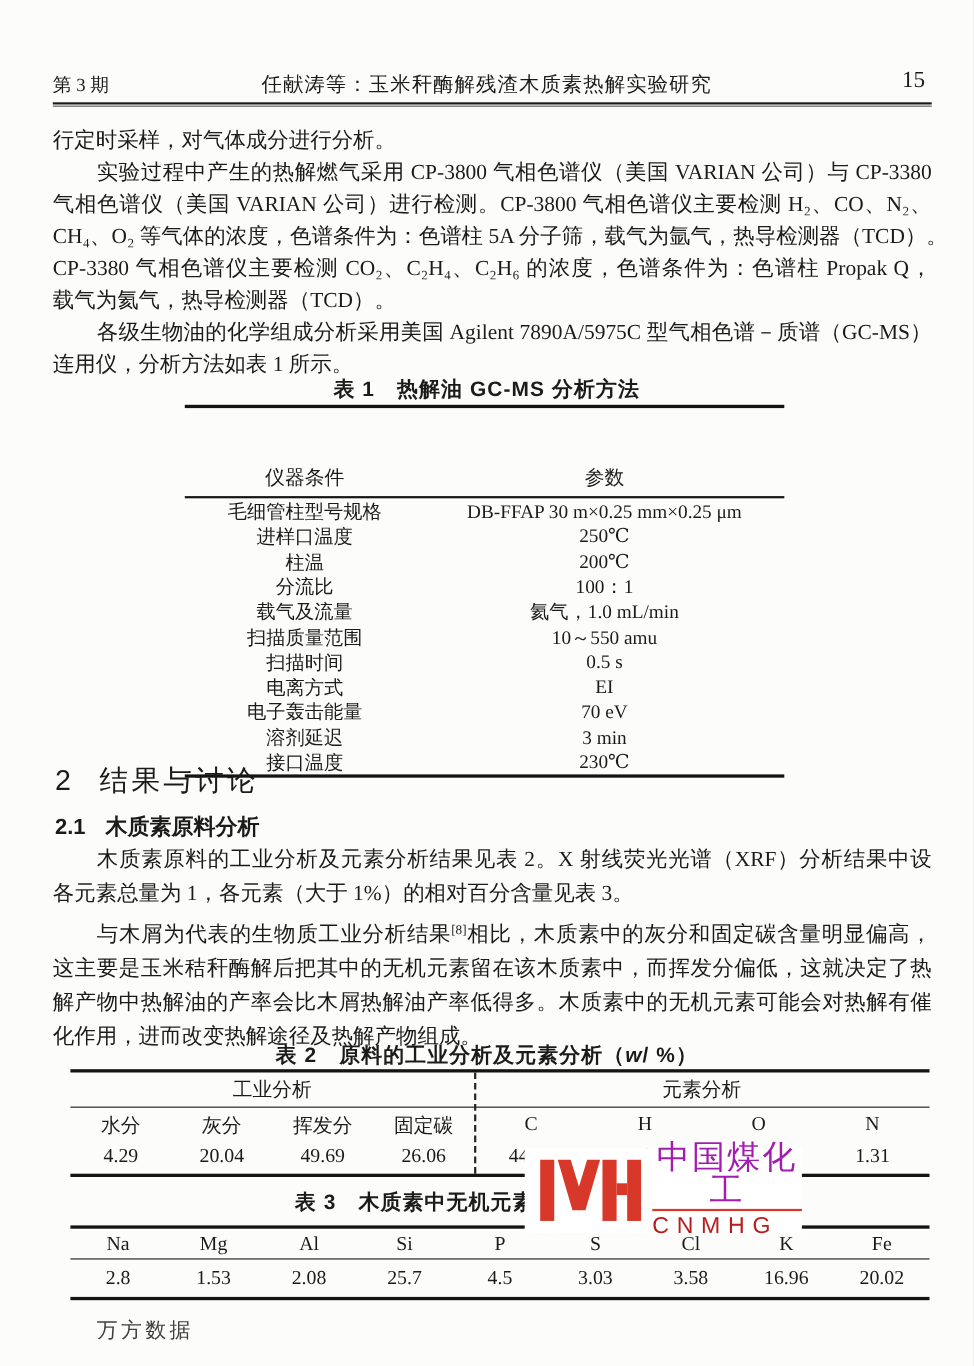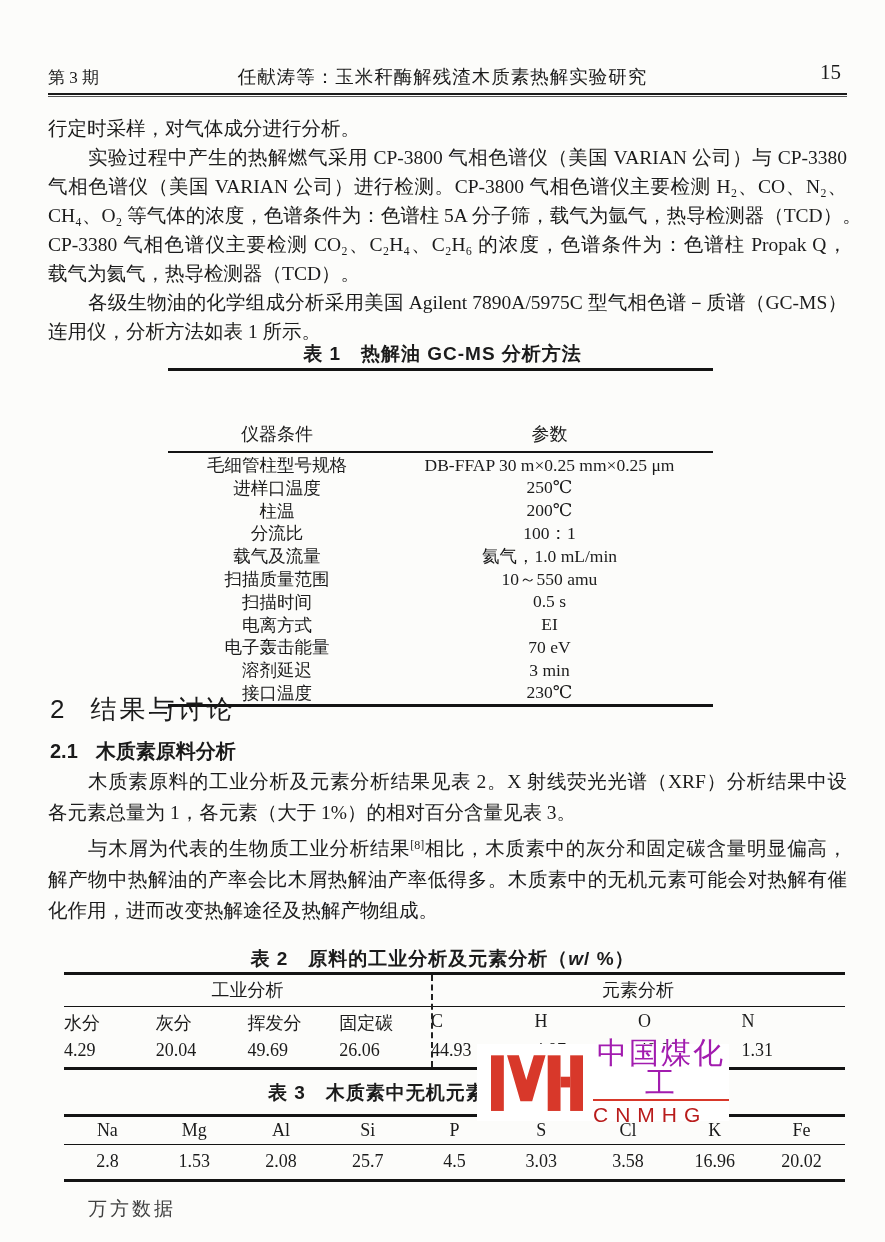--- a/index.html
+++ b/index.html
@@ -35,21 +35,21 @@
   .t1 { position:absolute; left:168px; top:368px; width:545px;
         border-top:3px solid #141414; border-bottom:3px solid #141414; font-size:17.5px; }
   .t1-head { display:grid; grid-template-columns:40% 60%; text-align:center;
              padding:4px 0 5px; border-bottom:2px solid #141414; font-size:18px;margin-top:47px; }
   .t1-row { display:grid; grid-template-columns:40% 60%; text-align:center; height:22.8px; align-items:center; }
   
   .t2 { position:absolute; left:64px; top:972px; width:781px;
         border-top:3px solid #141414; border-bottom:3px solid #141414; font-size:18px; }
   .t2-groups { display:flex; text-align:center; padding:3px 0 4px; border-bottom:1.5px solid #141414; }
   .t2-g1 { width:47%; } .t2-g2 { width:53%; }
-  .t2-grid { display:grid; grid-template-columns:repeat(4,11.75%) repeat(4,13.25%); text-align:left; }
+  .t2-grid { display:grid; grid-template-columns:repeat(4,11.75%) repeat(4,13.25%); text-align:center; }
   .t2-grid.hrow { padding:4px 0 2px; }
   .t2-grid.vrow { padding:3px 0 6px; }
   .t2-dash { position:absolute; left:47%; top:0; bottom:0; border-left:2px dashed #222; }
   
   .t3 { position:absolute; left:64px; top:1114px; width:781px;
         border-top:3px solid #141414; border-bottom:3px solid #141414; font-size:18px; }
   .t3-grid { display:grid; grid-template-columns:repeat(9,1fr); text-align:center; }
   .t3-grid.hrow { padding:3px 0 3px; border-bottom:1.5px solid #141414; }
   .t3-grid.vrow { padding:6px 0 7px; }
   
@@ -145,20 +145,21 @@
     <span class="no">2.1</span><span>木质素原料分析</span>
   </div>
 
   <div class="flow flow2" style="top:766px;">
     <div class="line indent">木质素原料的工业分析及元素分析结果见表 2。X 射线荧光光谱（XRF）分析结果中设</div>
     <div class="line last">各元素总量为 1，各元素（大于 1%）的相对百分含量见表 3。</div>
   </div>
 
   <div class="flow flow2" style="top:830px;">
     <div class="line indent"><span>与木屑为代表的生物质工业分析结果</span><sup class="ref">[8]</sup><span>相比，木质素中的灰分和固定碳含量明显偏高，</span></div>
+    <div class="line">这主要是玉米秸秆酶解后把其中的无机元素留在该木质素中，而挥发分偏低，这就决定了热</div>
     <div class="line">解产物中热解油的产率会比木屑热解油产率低得多。木质素中的无机元素可能会对热解有催</div>
     <div class="line last">化作用，进而改变热解途径及热解产物组成。</div>
   </div>
 
   <div class="tcap" style="top:946px;">
     <span>表 2　原料的工业分析及元素分析（</span><i>w</i><span>/ %）</span>
   </div>
   <div class="t2">
     <div class="t2-groups">
       <div class="t2-g1">工业分析</div>

